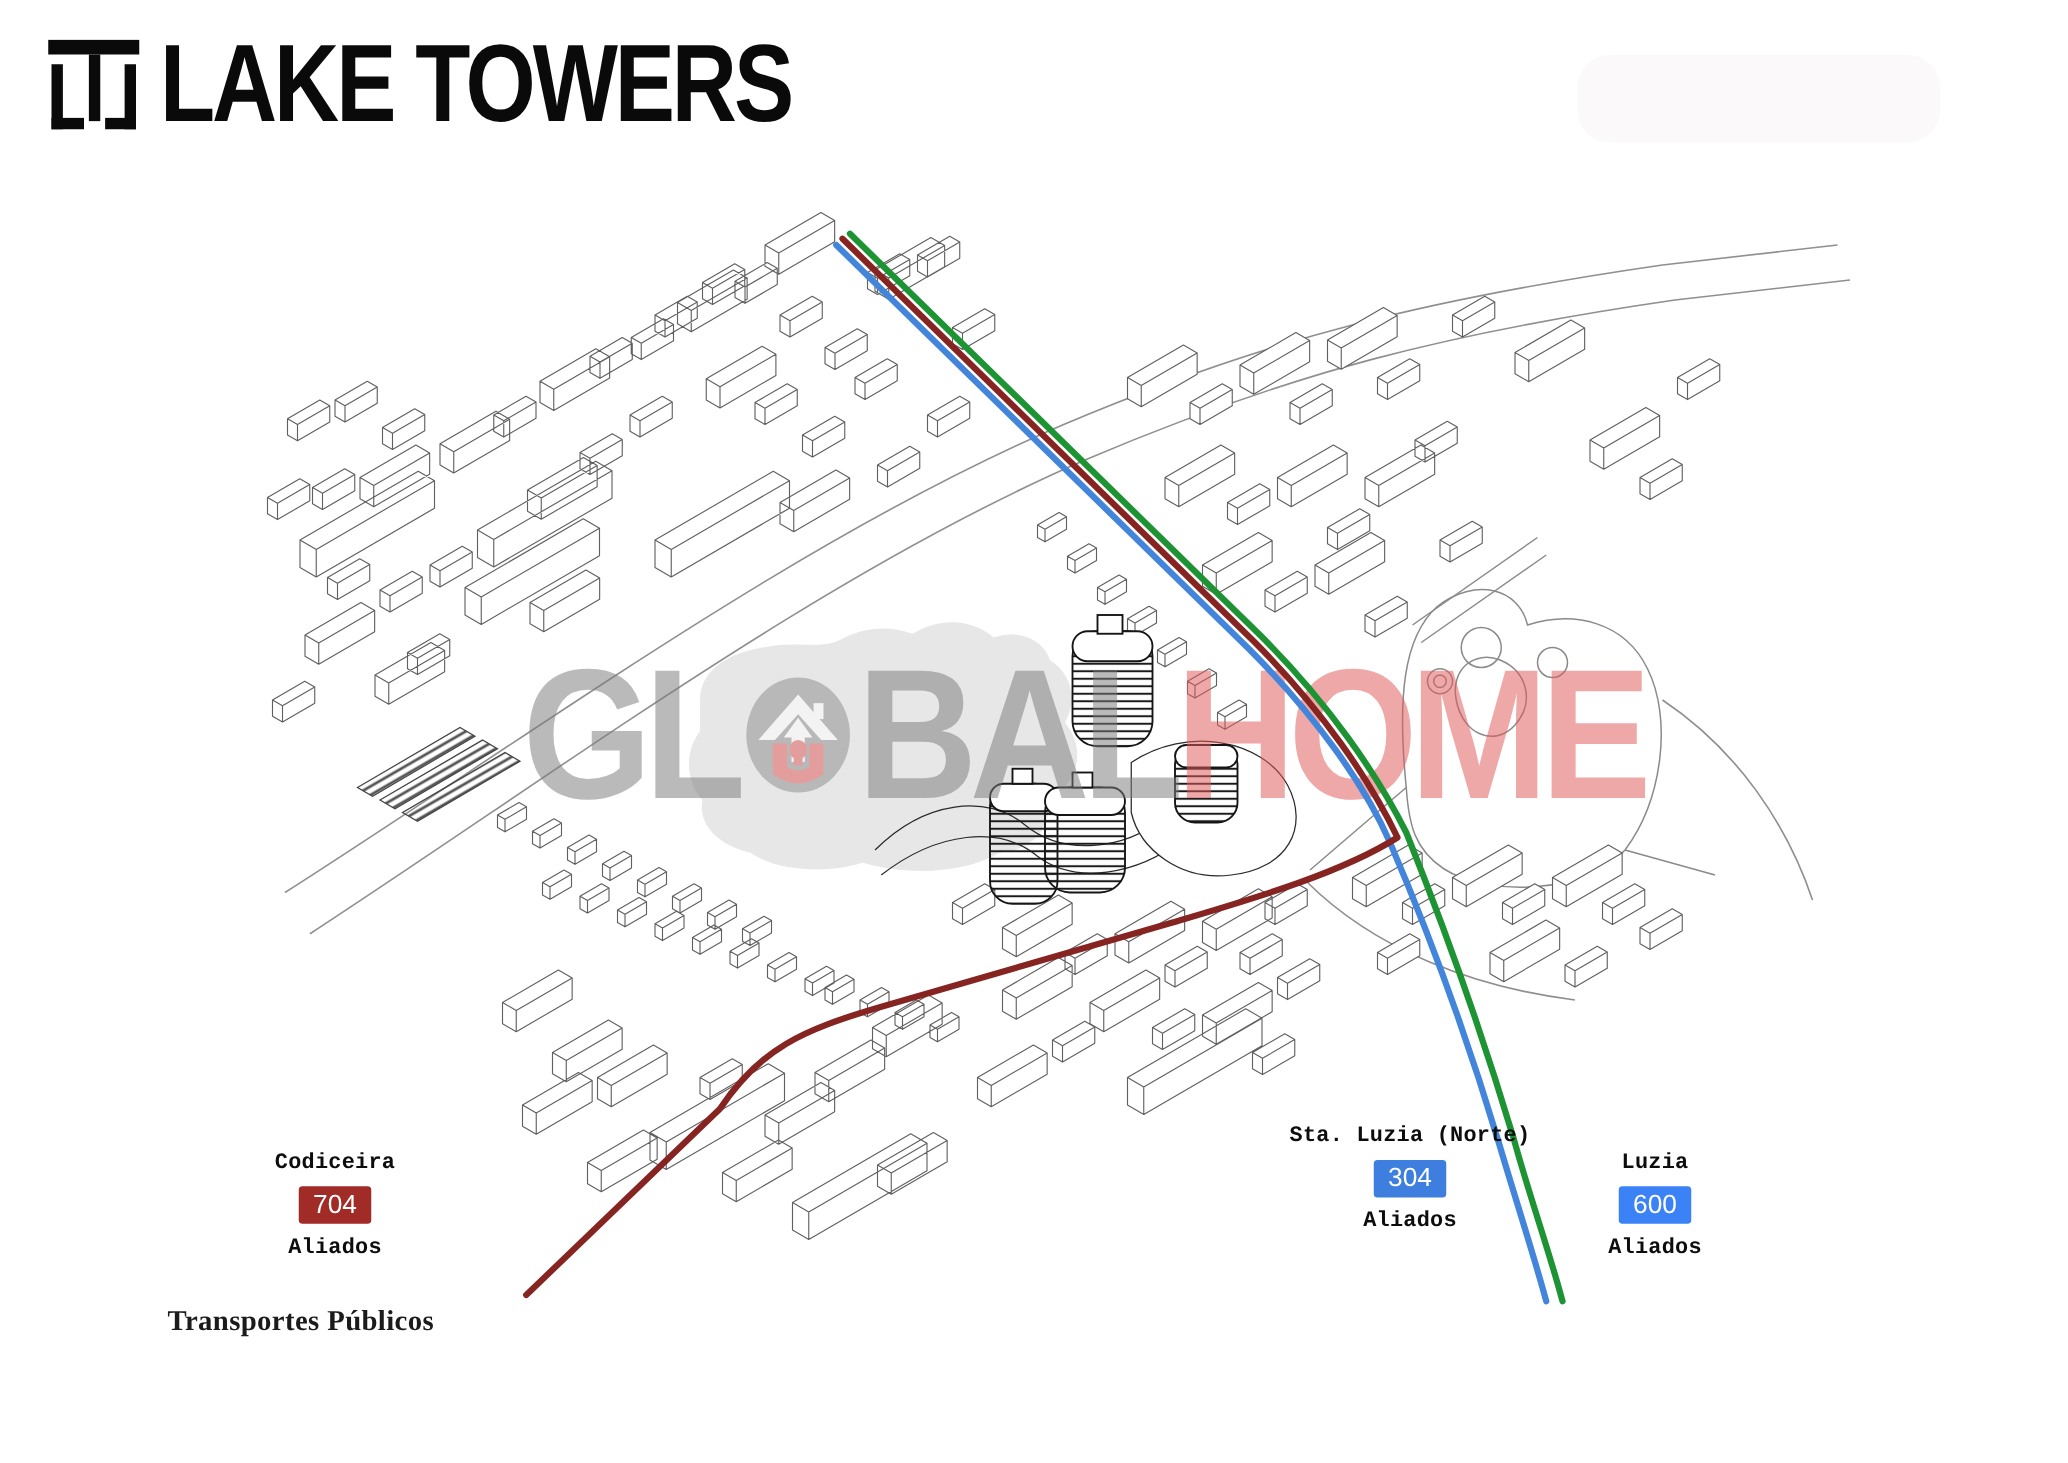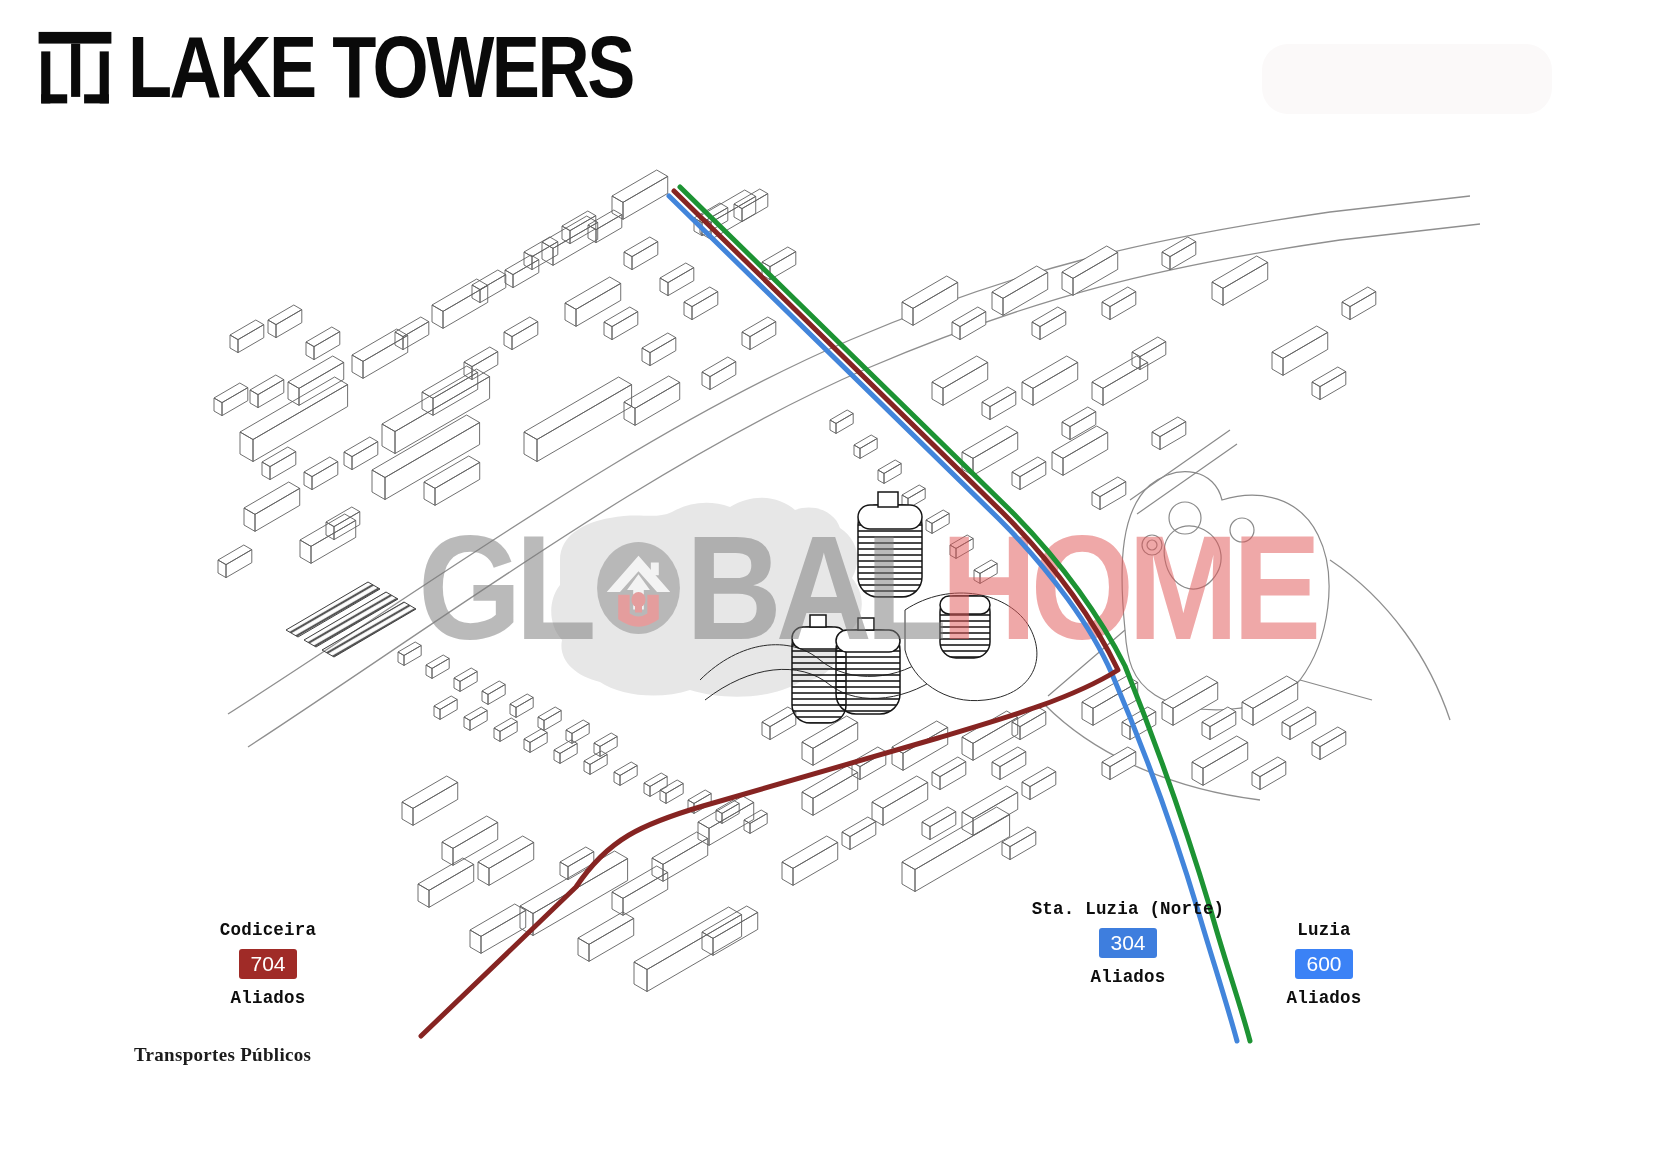--- a/index.html
+++ b/index.html
@@ -31,21 +31,21 @@
   
   .line-group{position:absolute;width:220px;text-align:center;z-index:4;}
   .line-origin,.line-dest{font-size:17.5px;font-weight:700;color:#0d0d0d;letter-spacing:0.2px;font-family:Liberation Mono, monospace;}
   .line-origin{margin-bottom:9px;}
   .line-badge{
     width:58px;height:30px;margin:0 auto 9px auto;border-radius:3px;
     color:#ffffff;font-size:21px;font-weight:400;line-height:30px;text-align:center;
   }
   
   .footer{position:absolute;left:134px;top:1044px;z-index:4;width:1400px;font-family:"Liberation Serif",serif;}
-  .footer-title{font-size:19px;font-weight:700;color:#1b1b1b;letter-spacing:0.3px;}
+  .footer-title{font-size:23px;font-weight:700;color:#1b1b1b;letter-spacing:0.3px;}
   .footer-desc{margin-top:9px;font-size:10.5px;color:#9a9a9a;letter-spacing:0.35px;}
 </style>
 </head>
 <body>
 
 <div class="faint-blob"></div>
 
 <div class="logo">
   <svg class="logo-icon" viewBox="0 0 60 60">
     <rect x="2" y="3" width="56" height="9" fill="#0a0a0a"></rect>

